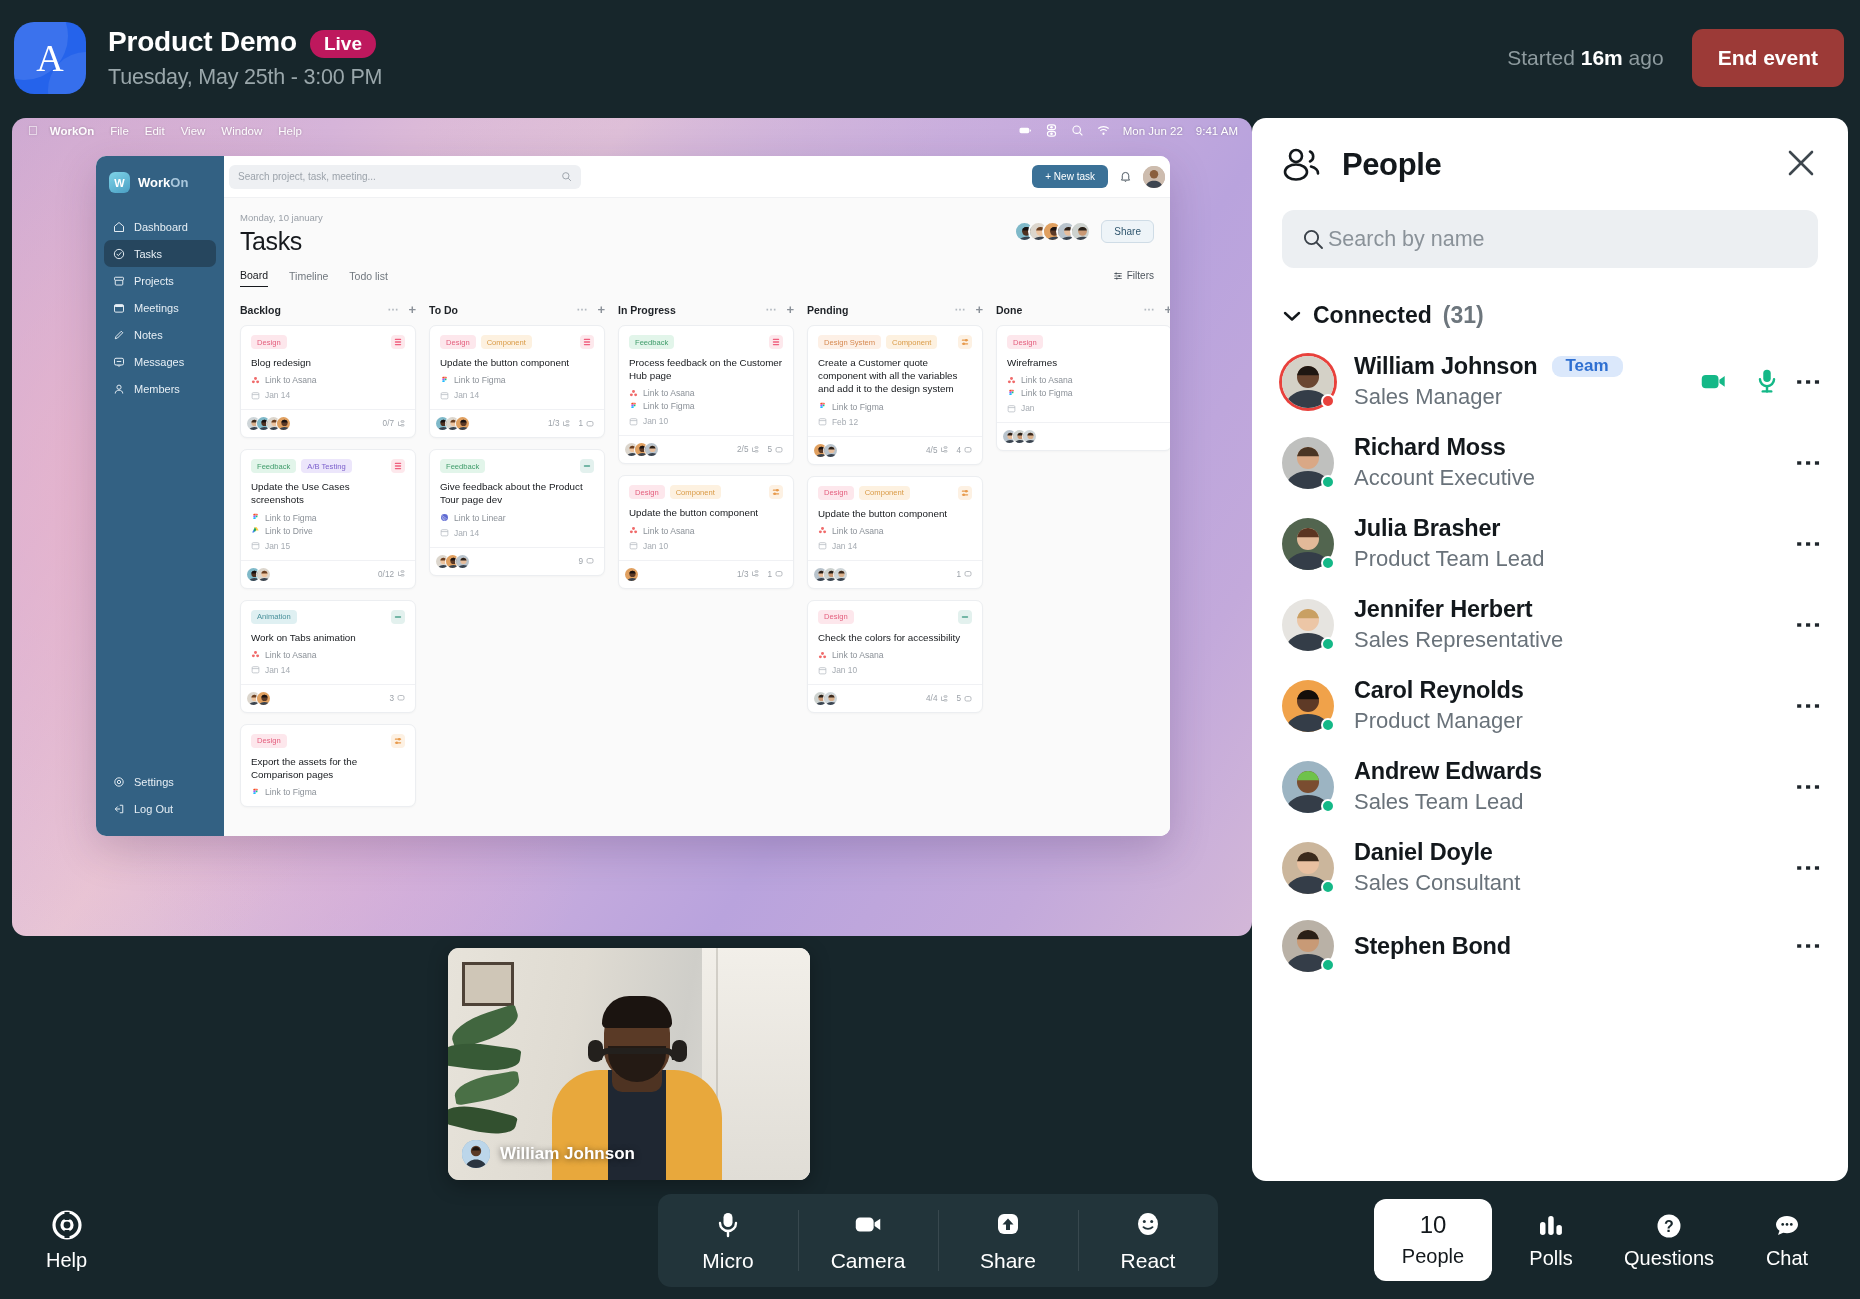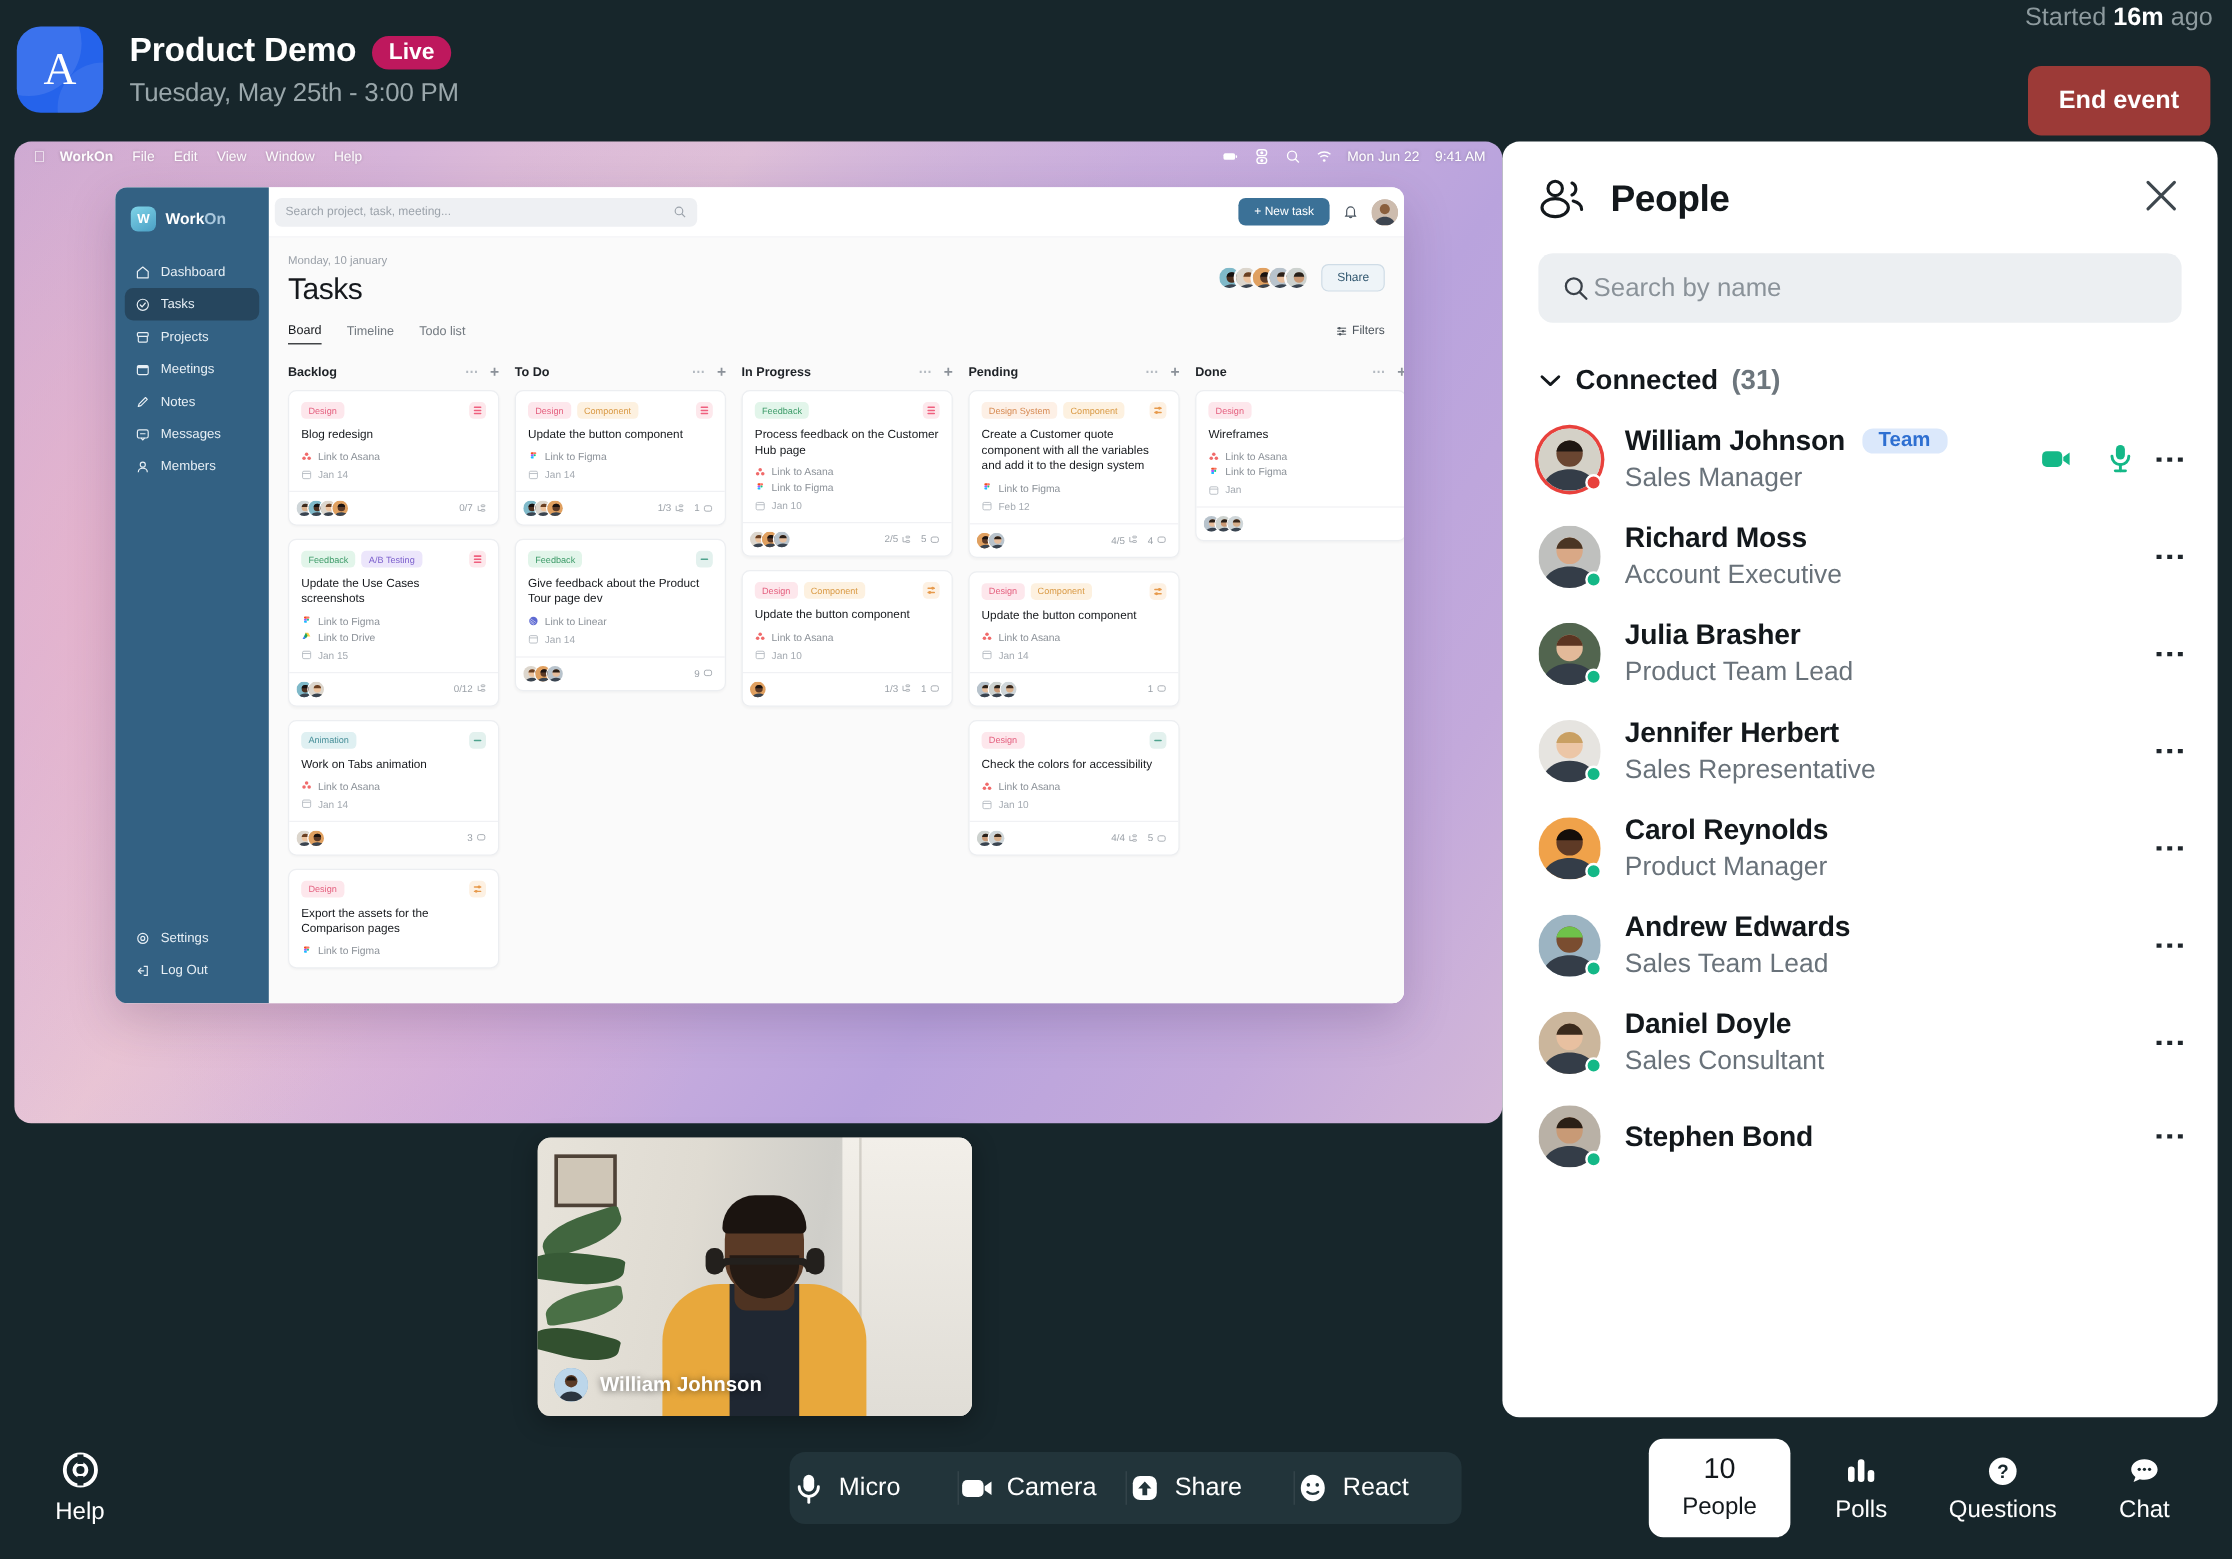--- a/index.html
+++ b/index.html
@@ -33,21 +33,21 @@
     font-family: "Liberation Serif", serif; font-size: 38px; font-weight: 400;
   }
   .event-meta { margin-left: 22px; }
   .event-title-row { display: flex; align-items: flex-end; gap: 13px; }
   .event-title { color: #ffffff; font-size: 28px; font-weight: bold; letter-spacing: -.2px; }
   .live-badge {
     background: #be185d; color: #fff; font-size: 19px; font-weight: bold;
     padding: 4px 14px 5px; border-radius: 14px; line-height: 1;
   }
   .event-date { color: #9aa7ab; font-size: 21.5px; margin-top: 7px; letter-spacing: -.2px; }
-  .topbar-right { margin-left: auto; display: flex; align-items: center; gap: 28px; flex-direction: column; }
+  .topbar-right { margin-left: auto; display: flex; align-items: center; gap: 28px; }
   .started { color: #8e9b9f; font-size: 21px; }
   .started b { color: #ffffff; font-weight: bold; }
   .end-event-btn {
     background: #9c3a37; color: #fff; border: none; border-radius: 11px;
     font-size: 21px; font-weight: bold; padding: 17px 26px;
     font-family: "Liberation Sans", sans-serif; cursor: pointer;
   }
 
   
   .stage {
@@ -240,21 +240,21 @@
   .help-btn {
     margin-left: 46px; display: flex; flex-direction: column; align-items: center; gap: 7px;
     color: #fff; cursor: pointer;
   }
   .help-btn .lbl { font-size: 20px; }
   .center-controls {
     position: absolute; left: 658px; width: 560px; display: flex; align-items: center;
     background: #22343a; border-radius: 13px; padding: 4px 0;
   }
   .ctrl {
-    flex: 1; display: flex; align-items: center; gap: 9px;
+    flex: 1; display: flex; flex-direction: column; align-items: center; gap: 9px;
     color: #fff; padding: 10px 0; position: relative; cursor: pointer;
   }
   .ctrl + .ctrl::before {
     content: ""; position: absolute; left: 0; top: 12px; bottom: 12px; width: 1px;
     background: rgba(255,255,255,.10);
   }
   .ctrl .lbl { font-size: 21px; }
   .right-controls {
     position: absolute; right: 14px; display: flex; align-items: center; gap: 0;
   }

